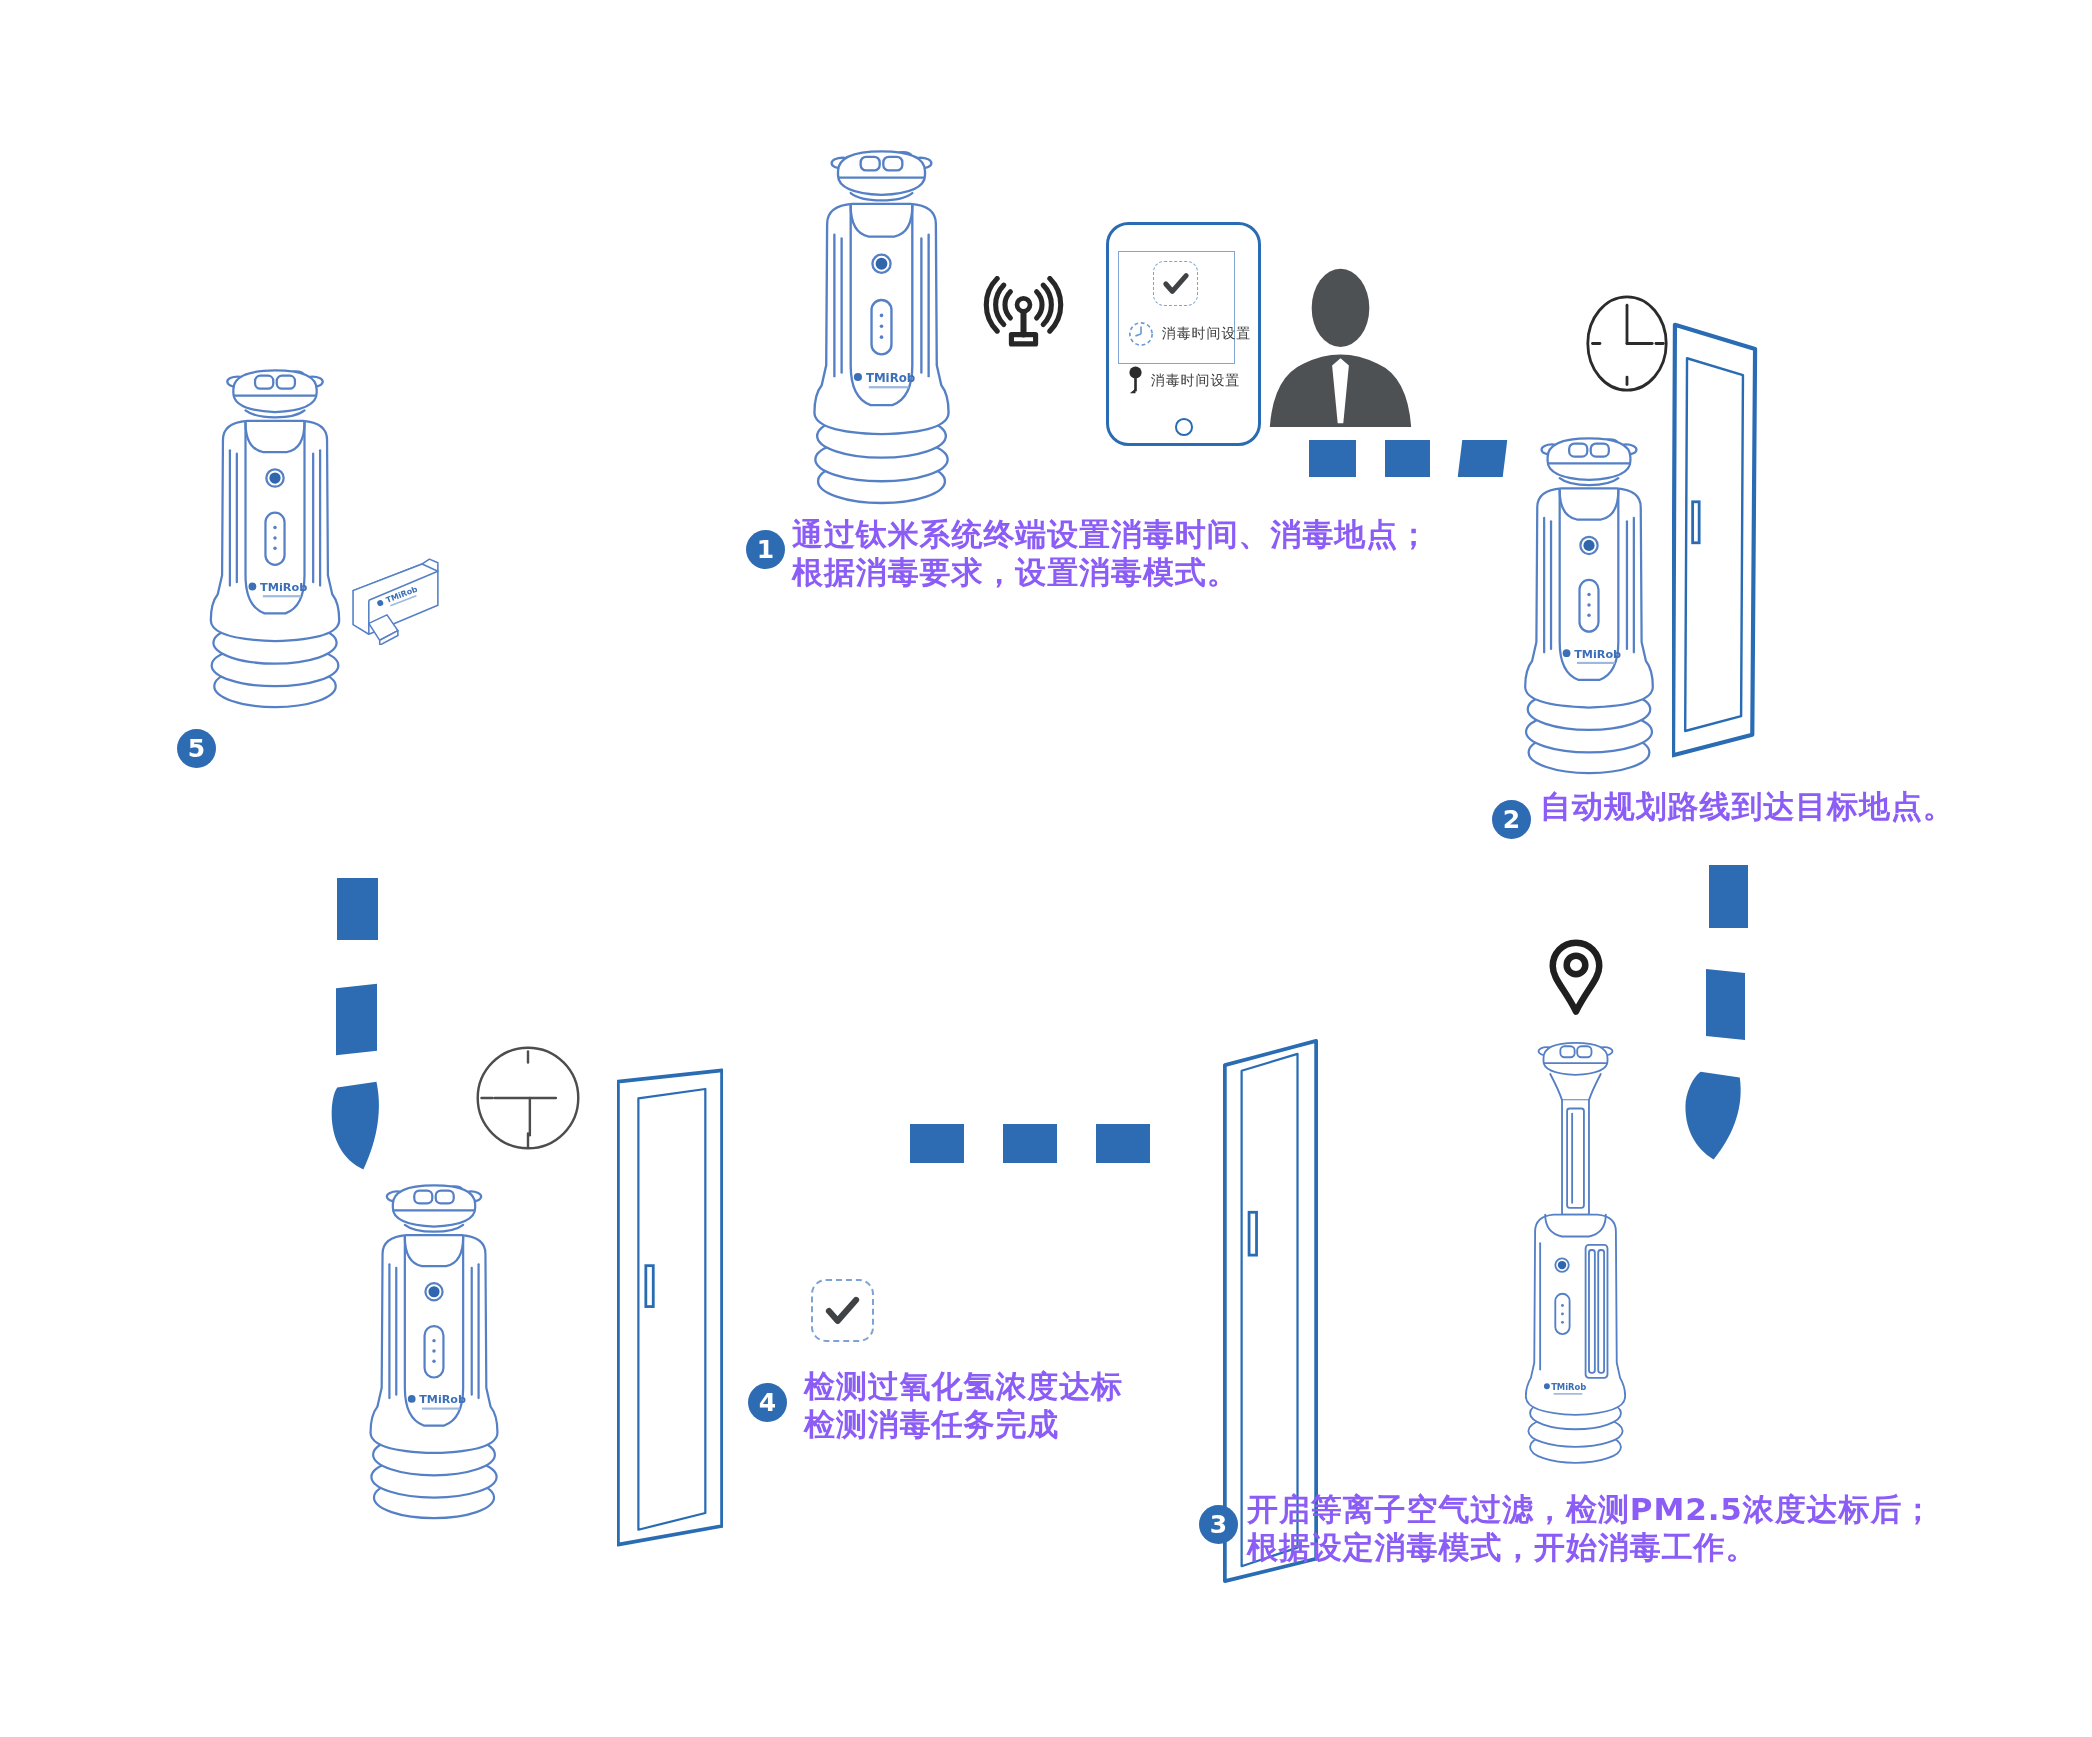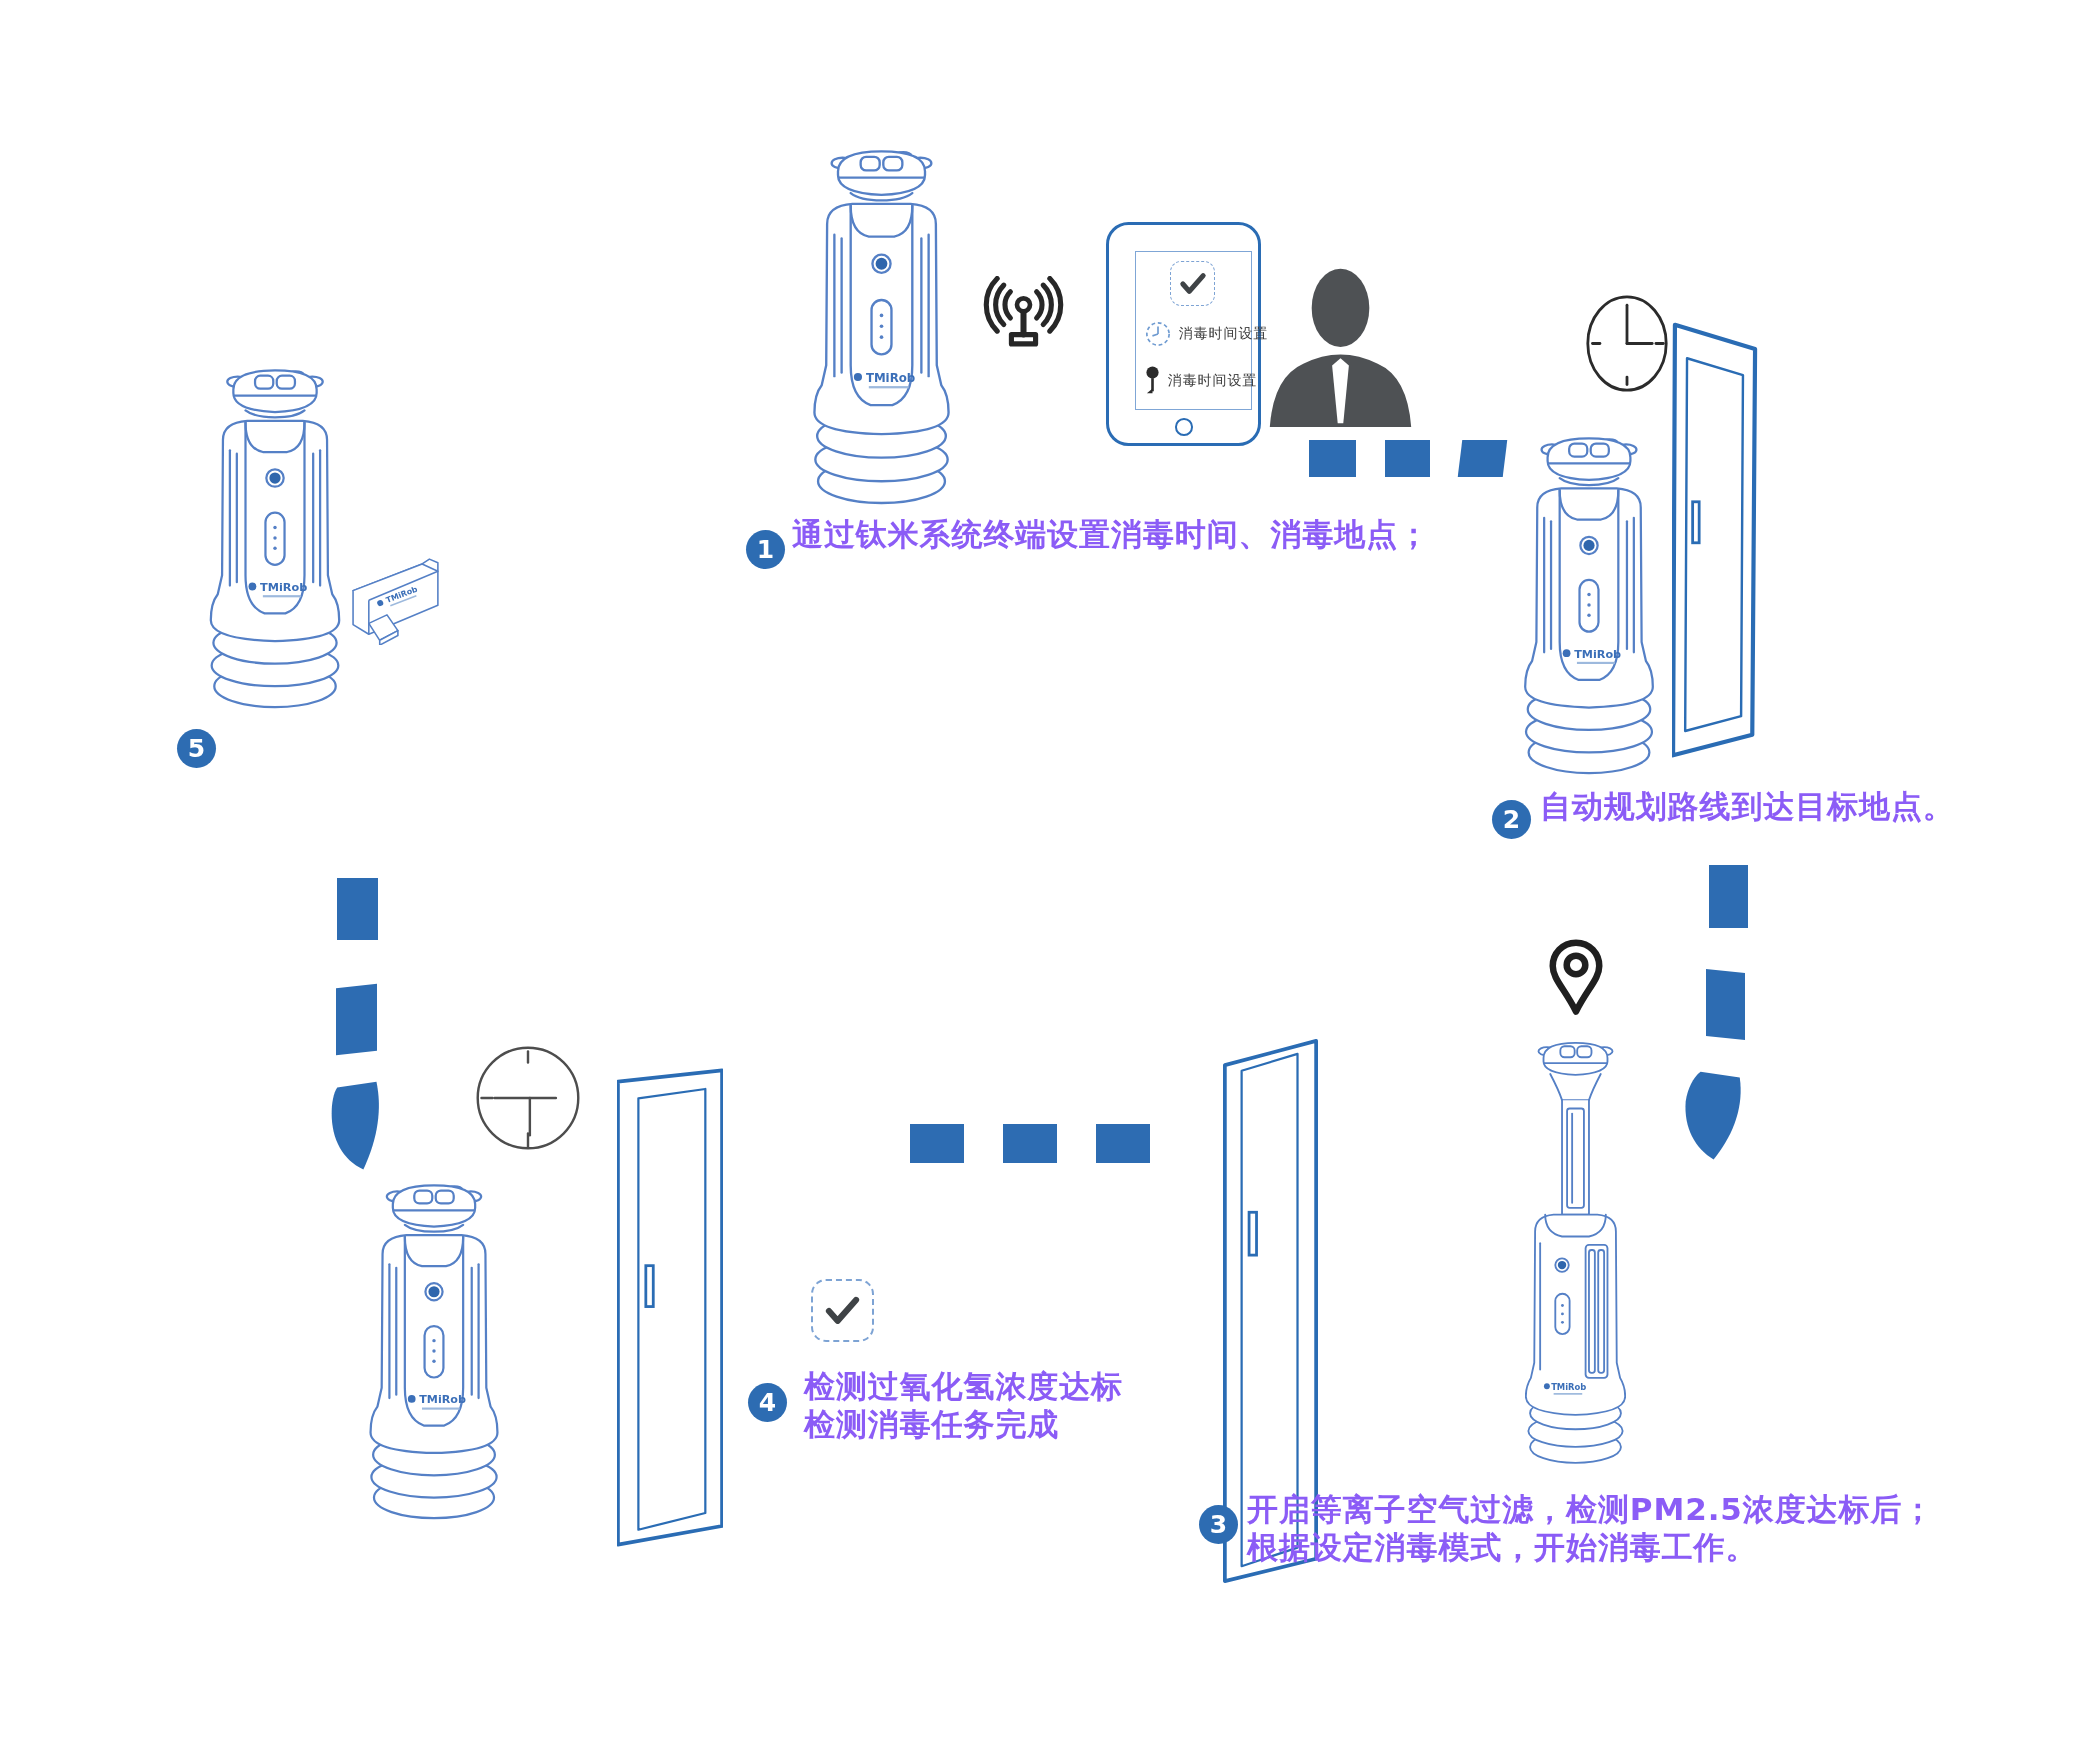--- a/index.html
+++ b/index.html
@@ -12,21 +12,21 @@
   .step-num{
     width:39px;height:39px;border-radius:50%;background:#2d6cb2;color:#ffffff;
     font-size:25px;font-weight:bold;display:flex;align-items:center;justify-content:center;
   }
   
   .step-text{color:#8b5cf6;font-size:31px;font-weight:bold;line-height:38px;letter-spacing:0.9px;white-space:nowrap;}
   
   .dash{background:#2d6cb2;}
   
   .phone{width:155px;height:224px;border:3.7px solid #2a6cb4;border-radius:22.4px;background:#fff;box-sizing:border-box;}
-  .phone-screen{position:absolute;left:26px;top:26px;width:117px;height:159px;border:1.9px solid #7fa6d6;box-sizing:border-box;}
+  .phone-screen{position:absolute;left:9px;top:26px;width:117px;height:113px;border:1.9px solid #7fa6d6;box-sizing:border-box;}
   .check-box{position:absolute;left:34px;top:9.3px;width:45px;height:45px;border:1.9px dashed #7da3d4;border-radius:11.2px;box-sizing:border-box;display:flex;align-items:center;justify-content:center;}
   .phone-row{position:absolute;left:9.3px;display:flex;align-items:center;gap:7.5px;}
   .phone-row span{font-size:14px;color:#3c3c3c;letter-spacing:0.9px;white-space:nowrap;}
   .home-btn{position:absolute;left:66px;top:193px;width:17.7px;height:17.7px;border:2.8px solid #2a6cb4;border-radius:50%;box-sizing:border-box;}
   
   .check-big{width:63px;height:63px;border:2.8px dashed #7da3d4;border-radius:15px;box-sizing:border-box;display:flex;align-items:center;justify-content:center;background:#fff;}
   .logo-text{font-size:13px;font-weight:bold;fill:#3b6fb8;text-anchor:middle;font-family:"DejaVu Sans",sans-serif;}
   .logo-text-sm{font-size:10px;font-weight:bold;fill:#3b6fb8;text-anchor:middle;font-family:"DejaVu Sans",sans-serif;}
 </style>
 </head>
@@ -153,20 +153,21 @@
     <path d="M80,98 L71,106 L77,168 L83,168 L89,106 Z" fill="#ffffff"></path>
   </svg>
 
   <div class="abs dash" style="left:1309px;top:440px;width:47px;height:37px"></div>
   <div class="abs dash" style="left:1385px;top:440px;width:45px;height:37px"></div>
   <div class="abs dash" style="left:1460px;top:440px;width:45px;height:37px;transform:skewX(-7deg)"></div>
 
   <div class="abs step-num" style="left:746px;top:530px">1</div>
   <div class="abs step-text" style="left:792px;top:515px">
     <div>通过钛米系统终端设置消毒时间、消毒地点；</div>
+    <div>根据消毒要求，设置消毒模式。</div>
   </div>
 
   <svg class="abs" style="left:1585px;top:293px" width="84" height="101" viewBox="0 0 90 108">
     <g stroke="#2b2b2b" fill="#ffffff" stroke-width="3" stroke-linecap="round">
       <ellipse cx="45" cy="54" rx="42" ry="50"></ellipse>
       <line x1="45" y1="54" x2="45" y2="13"></line>
       <line x1="45" y1="54" x2="72" y2="54"></line>
       <line x1="8" y1="54" x2="16" y2="54"></line>
       <line x1="76" y1="54" x2="84" y2="54"></line>
       <line x1="45" y1="90" x2="45" y2="98"></line>

